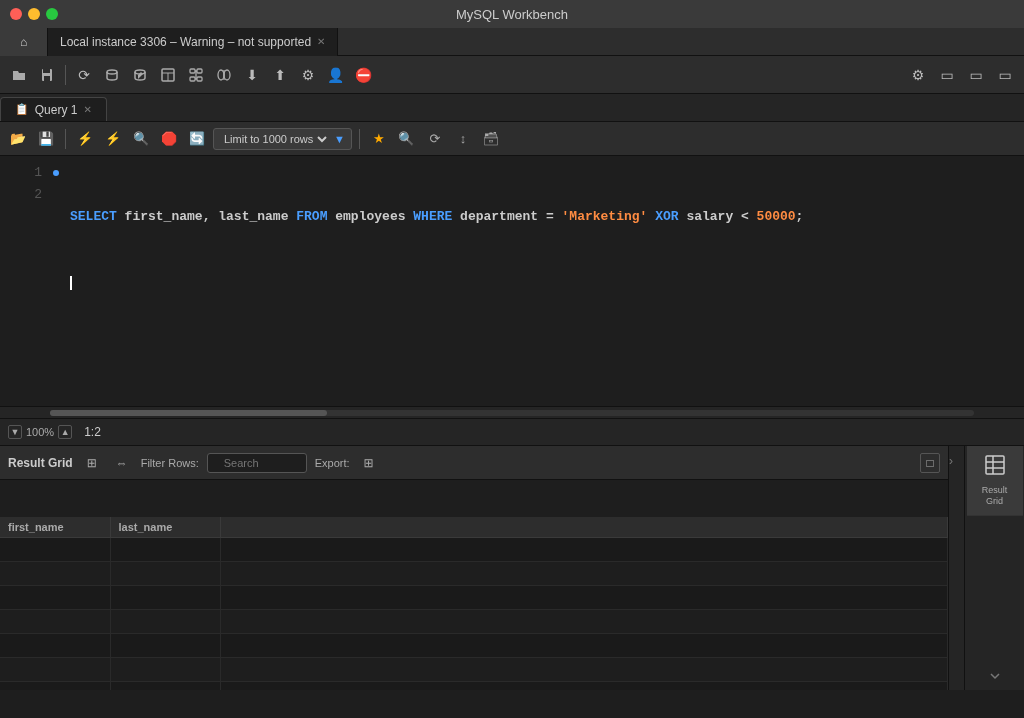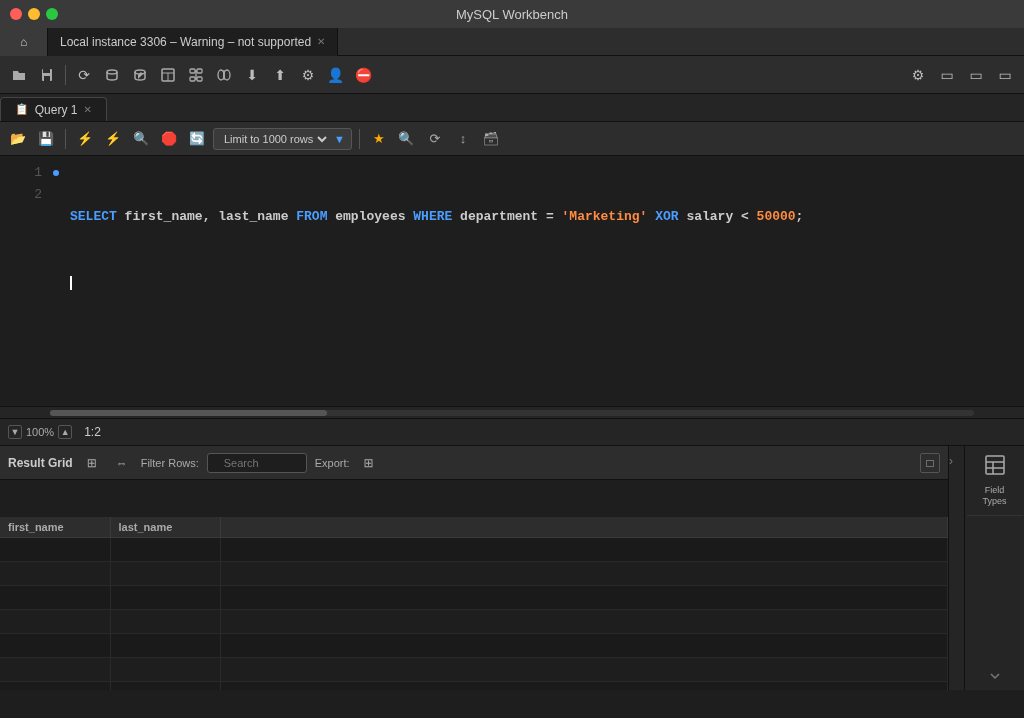--- a/index.html
+++ b/index.html
@@ -689,30 +689,30 @@
             </tbody>
         </table>
       </div>
     </div>
 
     <div style="width:16px;background:#252525;display:flex;align-items:flex-start;padding-top:8px;border-left:1px solid #111;">
       <span style="color:#777;font-size:12px;cursor:pointer;">›</span>
     </div>
 
     <div id="right-sidebar">
-      <div class="sidebar-panel-btn">
+      <div class="sidebar-panel-btn active">
         <div class="sidebar-panel-icon">
-          <svg width="22" height="22" viewBox="0 0 22 22" fill="none" stroke="#aaa" stroke-width="1.5">
+          <svg width="22" height="22" viewBox="0 0 22 22" fill="none" stroke="#ccc" stroke-width="1.5">
             <rect x="2" y="2" width="18" height="18" rx="1"></rect>
             <line x1="2" y1="8" x2="20" y2="8"></line>
             <line x1="2" y1="14" x2="20" y2="14"></line>
-            <line x1="9" y1="8" x2="9" y2="20"></line>
+            <line x1="9" y1="2" x2="9" y2="20"></line>
           </svg>
         </div>
-        <span class="sidebar-panel-label">Field<br>Types</span>
+        <span class="sidebar-panel-label">Result<br>Grid</span>
       </div>
       <div id="expand-arrow">
         <svg width="16" height="16" viewBox="0 0 16 16" fill="none" stroke="#777" stroke-width="1.5">
           <polyline points="4,6 8,10 12,6"></polyline>
         </svg>
       </div>
     </div>
   </div>
 
 

